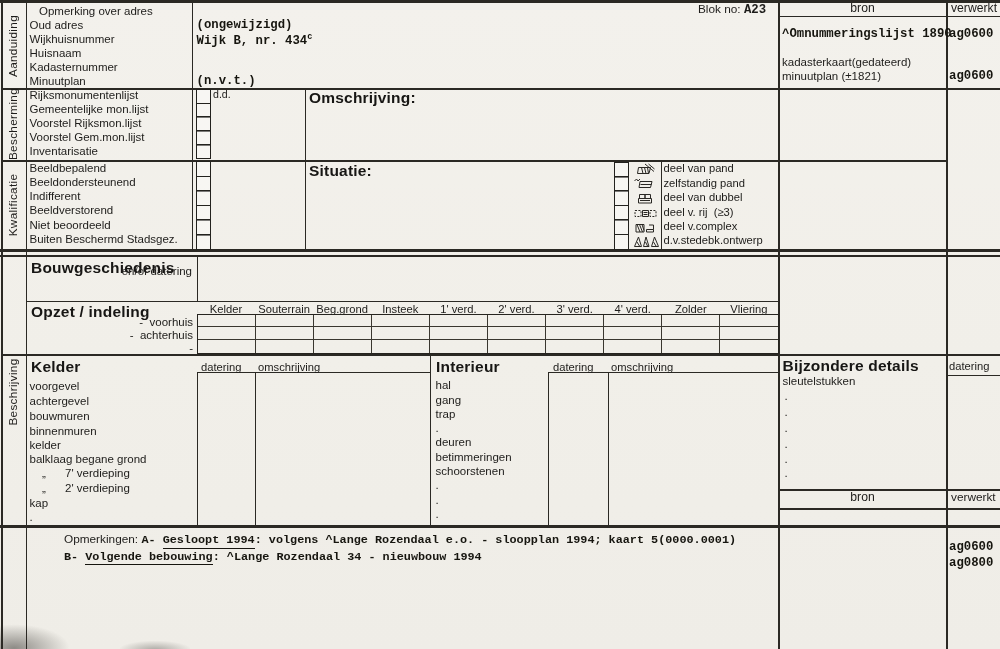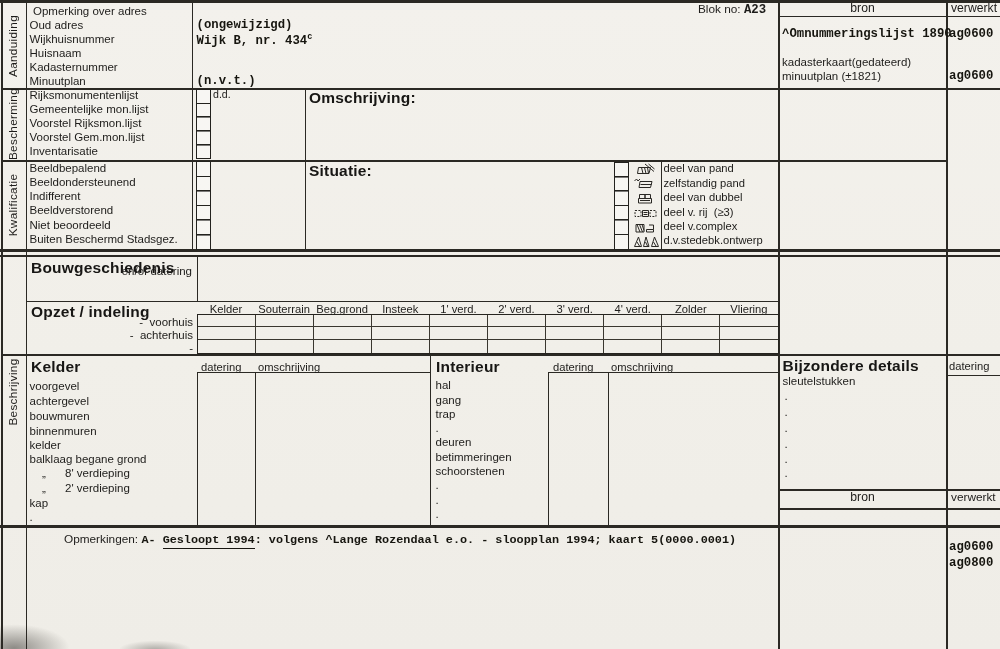--- a/index.html
+++ b/index.html
@@ -67,21 +67,21 @@
   <div class="lh" style="left:778px;top:489px;width:222px;height:2px"></div>
   <div class="lh" style="left:778px;top:507.5px;width:222px;height:2px"></div>
   <div class="lh" style="left:0;top:525px;width:1000px;height:2.6px"></div>
   <div class="lv" style="left:660.5px;top:161.5px;width:1px;height:87px"></div>
 
   <div class="rot" style="left:-47px;top:39px">Aanduiding</div>
   <div class="rot" style="left:-47px;top:117px">Bescherming</div>
   <div class="rot" style="left:-47px;top:198px">Kwalificatie</div>
   <div class="rot" style="left:-47px;top:385px">Beschrijving</div>
 
-  <div class="lbl" style="left:33px;top:4.5px">Opmerking over adres</div>
+  <div class="lbl" style="left:39px;top:4.5px">Opmerking over adres</div>
   <div class="lbl" style="left:29.5px;top:18.5px">Oud adres</div>
   <div class="lbl" style="left:29.5px;top:32.5px">Wijkhuisnummer</div>
   <div class="lbl" style="left:29.5px;top:46.5px">Huisnaam</div>
   <div class="lbl" style="left:29.5px;top:60.5px">Kadasternummer</div>
   <div class="lbl" style="left:29.5px;top:74.5px">Minuutplan</div>
 
   <div class="mono" style="left:196.5px;top:17.8px">(ongewijzigd)</div>
   <div class="mono" style="left:196.5px;top:32px"><span>Wijk B, nr. 434</span><sup>c</sup></div>
   <div class="mono" style="left:196.5px;top:73.5px">(n.v.t.)</div>
 
@@ -238,21 +238,21 @@
 
   <div class="ttl" style="left:31px;top:358px">Kelder</div>
   <div class="lbl sm" style="left:201px;top:360.8px">datering</div>
   <div class="lbl sm" style="left:258px;top:360.8px">omschrijving</div>
   <div class="lbl" style="left:29.5px;top:380px">voorgevel</div>
   <div class="lbl" style="left:29.5px;top:395px">achtergevel</div>
   <div class="lbl" style="left:29.5px;top:410px">bouwmuren</div>
   <div class="lbl" style="left:29.5px;top:424.5px">binnenmuren</div>
   <div class="lbl" style="left:29.5px;top:438.5px">kelder</div>
   <div class="lbl" style="left:29.5px;top:452.5px">balklaag begane grond</div>
-  <div class="lbl" style="left:42px;top:466.5px">„      8' verdieping</div>
+  <div class="lbl" style="left:42px;top:466.5px">„      7' verdieping</div>
   <div class="lbl" style="left:42px;top:481.5px">„      2' verdieping</div>
   <div class="lbl" style="left:29.5px;top:496.5px">kap</div>
   <div class="lbl" style="left:29.5px;top:511px">.</div>
 
   <div class="ttl" style="left:436px;top:357.5px">Interieur</div>
   <div class="lbl sm" style="left:553px;top:360.8px">datering</div>
   <div class="lbl sm" style="left:611px;top:360.8px">omschrijving</div>
   <div class="lbl" style="left:435.5px;top:379px">hal</div>
   <div class="lbl" style="left:435.5px;top:393.5px">gang</div>
   <div class="lbl" style="left:435.5px;top:408px">trap</div>
@@ -274,18 +274,19 @@
   <div class="lbl" style="left:784.5px;top:452.5px">.</div>
   <div class="lbl" style="left:784.5px;top:466.5px">.</div>
 
   <div class="lbl cen" style="left:779px;top:491px;width:167px;font-size:12.2px">bron</div>
   <div class="lbl" style="left:951px;top:491px;font-size:11.8px">verwerkt</div>
   <div class="mono" style="left:949px;top:539.5px">ag0600</div>
   <div class="mono" style="left:949px;top:555.5px">ag0800</div>
 
   <div style="position:absolute;left:64px;top:529px;width:700px">
     <div style="position:relative;height:16.5px;white-space:pre"><span class="lbl" style="position:static;font-size:11.8px">Opmerkingen: </span><span class="mono" style="position:static;font-size:11.8px">A- </span><span class="mono u" style="position:static;font-size:11.8px">Gesloopt 1994</span><span class="mono" style="position:static;font-size:11.8px">: volgens ^Lange Rozendaal e.o. - sloopplan 1994; kaart 5(0000.0001)</span></div>
+    <div style="position:relative;height:16.5px;white-space:pre"><span class="mono" style="position:static;font-size:11.8px">B- </span><span class="mono u" style="position:static;font-size:11.8px">Volgende bebouwing</span><span class="mono" style="position:static;font-size:11.8px">: ^Lange Rozendaal 34 - nieuwbouw 1994</span></div>
   </div>
 
   <div class="smudge" style="left:-10px;top:624px;width:80px;height:32px;background:radial-gradient(ellipse at 30% 75%,rgba(45,42,38,.5),rgba(45,42,38,0) 70%)"></div>
   <div class="smudge" style="left:120px;top:641px;width:70px;height:9px;background:radial-gradient(ellipse at 50% 100%,rgba(45,42,38,.35),rgba(45,42,38,0) 75%)"></div>
 
 </div>
 
 </body></html>

